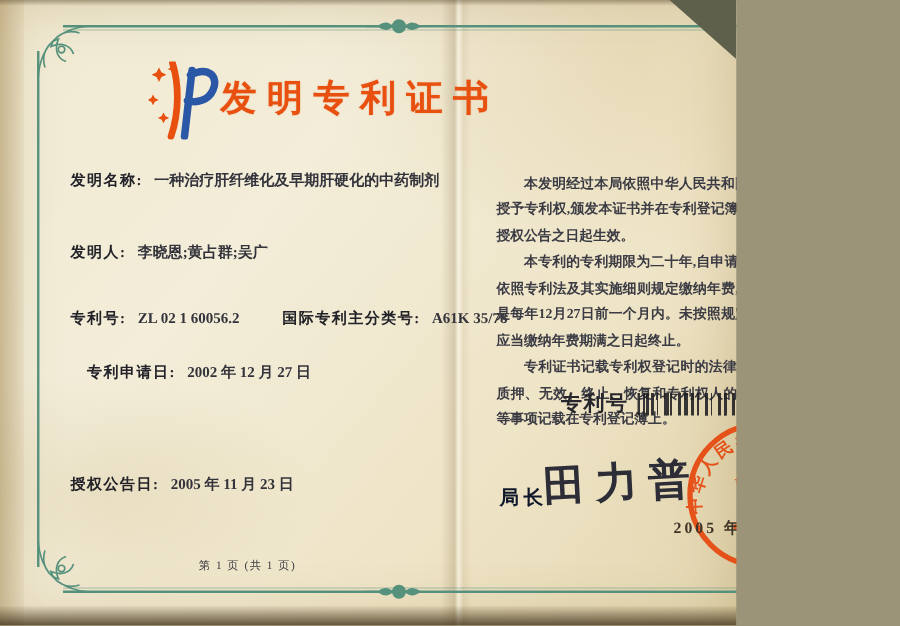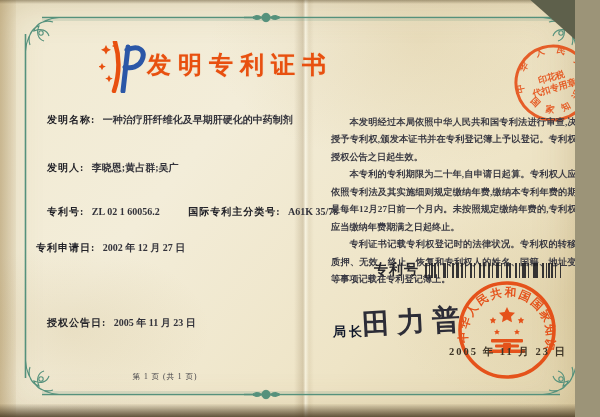--- a/index.html
+++ b/index.html
@@ -1,21 +1,21 @@
 <!DOCTYPE html>
 <html><head>
 <meta charset="utf-8">
 <style>
   html,body{margin:0;padding:0;}
   body{
     width:600px;height:417px;overflow:hidden;
     font-family:"Liberation Serif", serif;
     background:#9c9478;
   }
-  .scene{position:relative;width:575px;height:417px;overflow:hidden;}
+  .scene{position:relative;width:491px;height:417px;overflow:hidden;}
   .paper{
     position:absolute;inset:0;
     background:
       radial-gradient(ellipse 300px 180px at 420px 40px, rgba(205,180,120,.25), transparent 70%),
       radial-gradient(ellipse 200px 120px at 70px 330px, rgba(190,165,105,.18), transparent 70%),
       radial-gradient(ellipse 260px 160px at 560px 300px, rgba(200,175,115,.15), transparent 70%),
       linear-gradient(130deg,#f1ead2 0%,#f3edd9 35%,#eee4c6 70%,#e3d6b0 100%);
     box-shadow: inset 0 0 40px rgba(150,120,60,.30);
   }
   .edge-left{position:absolute;left:0;top:0;width:16px;height:100%;
@@ -38,21 +38,21 @@
     text-shadow:0 0 1px rgba(232,80,15,.4);
   }
   .logo{position:absolute;left:99px;top:41px;}
   .field{position:absolute;white-space:nowrap;font-size:10px;color:#2e2e34;}
   .field .lbl{font-weight:bold;letter-spacing:1px;color:#222228;}
   .field .val{margin-left:5px;font-weight:600;color:#33333b;}
   .f1{left:47px;top:113px;}
   .f2{left:47px;top:161px;}
   .f3{left:47px;top:205px;}
   .f3 .pair2{margin-left:26px;}
-  .f4{left:36px;top:241px;text-align:center;}
+  .f4{left:58px;top:241px;text-align:center;}
   .f5{left:47px;top:279px;}
   .f6{left:47px;top:316px;}
   .page-num{position:absolute;left:105px;top:360px;width:120px;text-align:center;
     font-size:7.5px;color:#3a3a40;letter-spacing:1px;margin-top:12px;}
 
   
   .cert-line{position:absolute;left:334px;top:75px;font-size:11px;white-space:nowrap;color:#26262c;}
   .cert-line .lbl{font-weight:bold;letter-spacing:2px;}
   .cert-line .val{margin-left:22px;font-weight:600;letter-spacing:1px;}
   .paras{position:absolute;left:331px;top:114px;width:255px;

